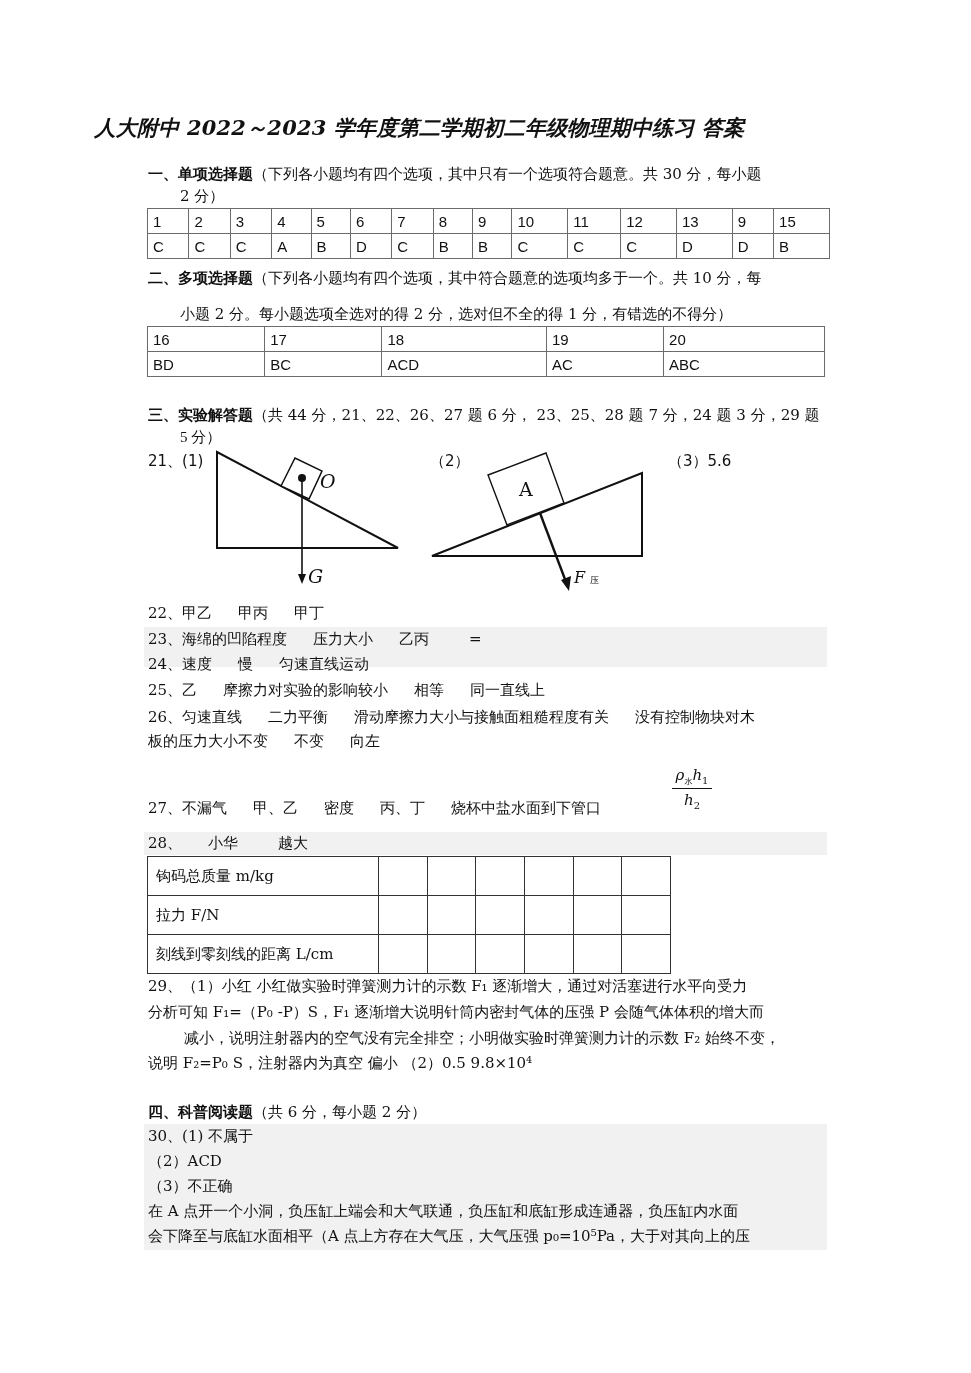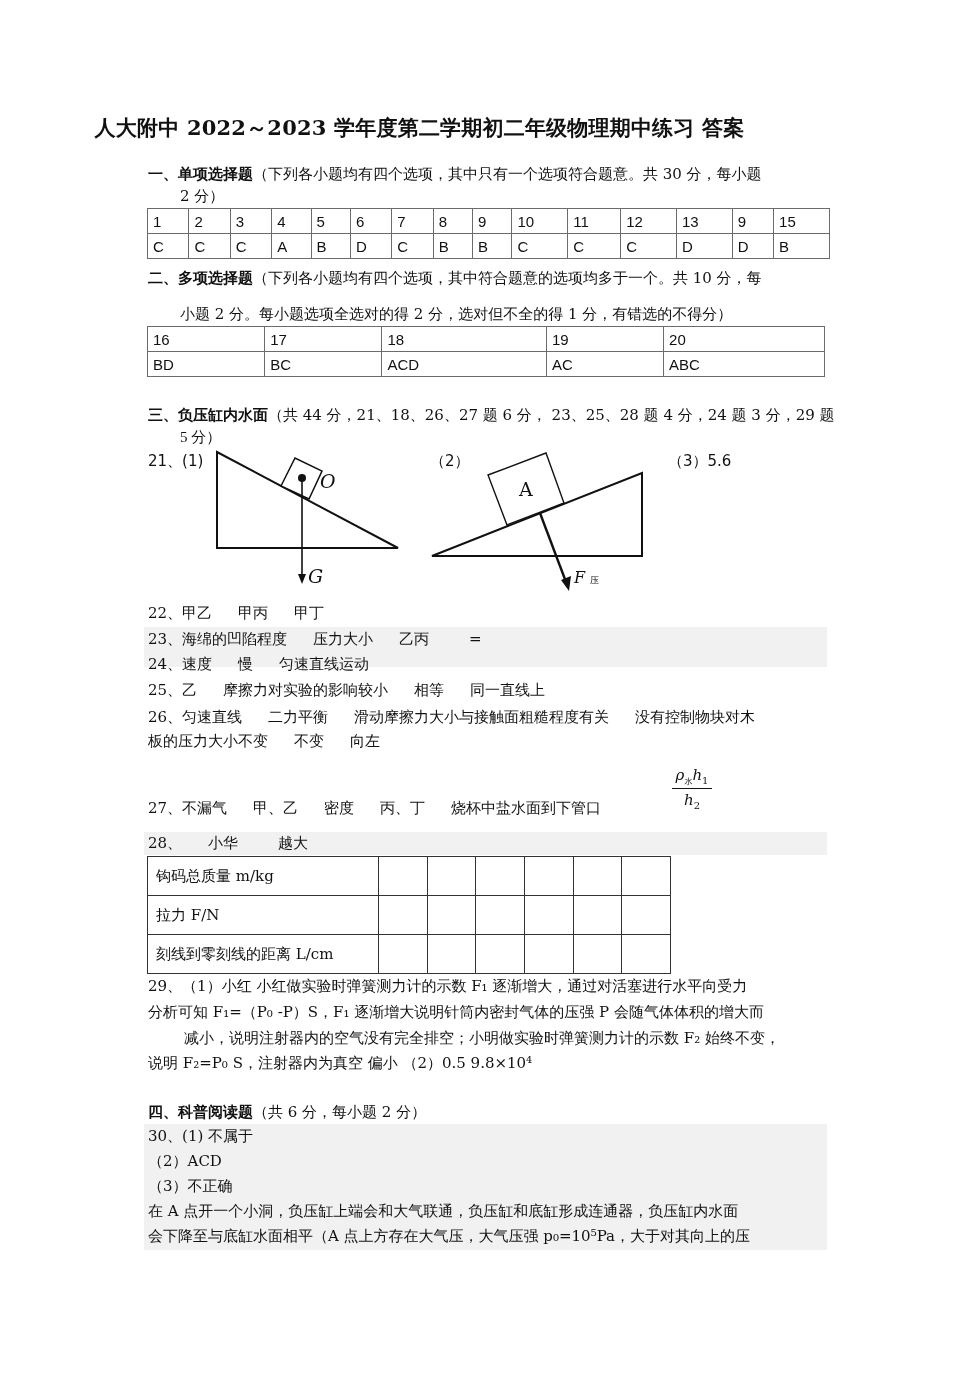--- a/index.html
+++ b/index.html
@@ -1,19 +1,19 @@
 <!DOCTYPE html>
 <html><head>
 <meta charset="utf-8">
 <style>
   html, body { margin: 0; padding: 0; background: #ffffff; }
   body { width: 971px; height: 1373px; position: relative; overflow: hidden;
          font-family: "DejaVu Serif", "Liberation Serif", serif; color: #111; }
   .abs { position: absolute; }
-  .title { left: 0; width: 839px; top: 114px; text-align: center; font-size: 21px; font-weight: bold; letter-spacing: 0.2px; }
+  .title { left: 0; width: 839px; top: 114px; text-align: center; font-size: 21px; font-weight: bold; letter-spacing: 0.2px; font-style: italic; }
   .line { position: absolute; left: 148px; font-size: 15px; line-height: 20px; white-space: nowrap; }
   .sans { font-family: "DejaVu Sans", "Liberation Sans", sans-serif; }
   .bold { font-weight: bold; }
   .indent { left: 180px; }
   .grey { background: #f1f1f1; }
   table.ans { position: absolute; border-collapse: collapse; font-family: "Liberation Sans", "DejaVu Sans", sans-serif; font-size: 15px; }
   table.ans td { border: 1px solid #6b6b6b; padding: 0 0 0 5px; height: 24px; text-align: left; vertical-align: middle; }
   table.t28 { position: absolute; border-collapse: collapse; font-size: 15px; }
   table.t28 td { border: 1px solid #333; height: 38px; padding: 0 0 0 8px; }
   .gap { display: inline-block; width: 26px; }
@@ -90,21 +90,21 @@
         <td>BD</td>
         <td>BC</td>
         <td>ACD</td>
         <td>AC</td>
         <td>ABC</td>
       </tr>
 </tbody>
   </table>
 
 <div class="line" style="top:405px;">
-  <span class="sans bold">三、负压缸内水面</span><span>（共 44 分，21、18、26、27 题 6 分，  23、25、28 题 4 分，24 题 3 分，29 题</span>
+  <span class="sans bold">三、实验解答题</span><span>（共 44 分，21、22、26、27 题 6 分，  23、25、28 题 7 分，24 题 3 分，29 题</span>
 </div>
 <div class="line indent" style="top:427px;font-family:Liberation Serif, serif;">5 分）</div>
 
 <div class="line sans" style="top:451px;">21、(1)</div>
 <div class="line sans" style="top:451px; left:430px;">（2）</div>
 <div class="line sans" style="top:451px; left:668px;">（3）5.6</div>
 
 <svg class="abs" style="left:0; top:0;" width="971" height="600">
 
   <g>

